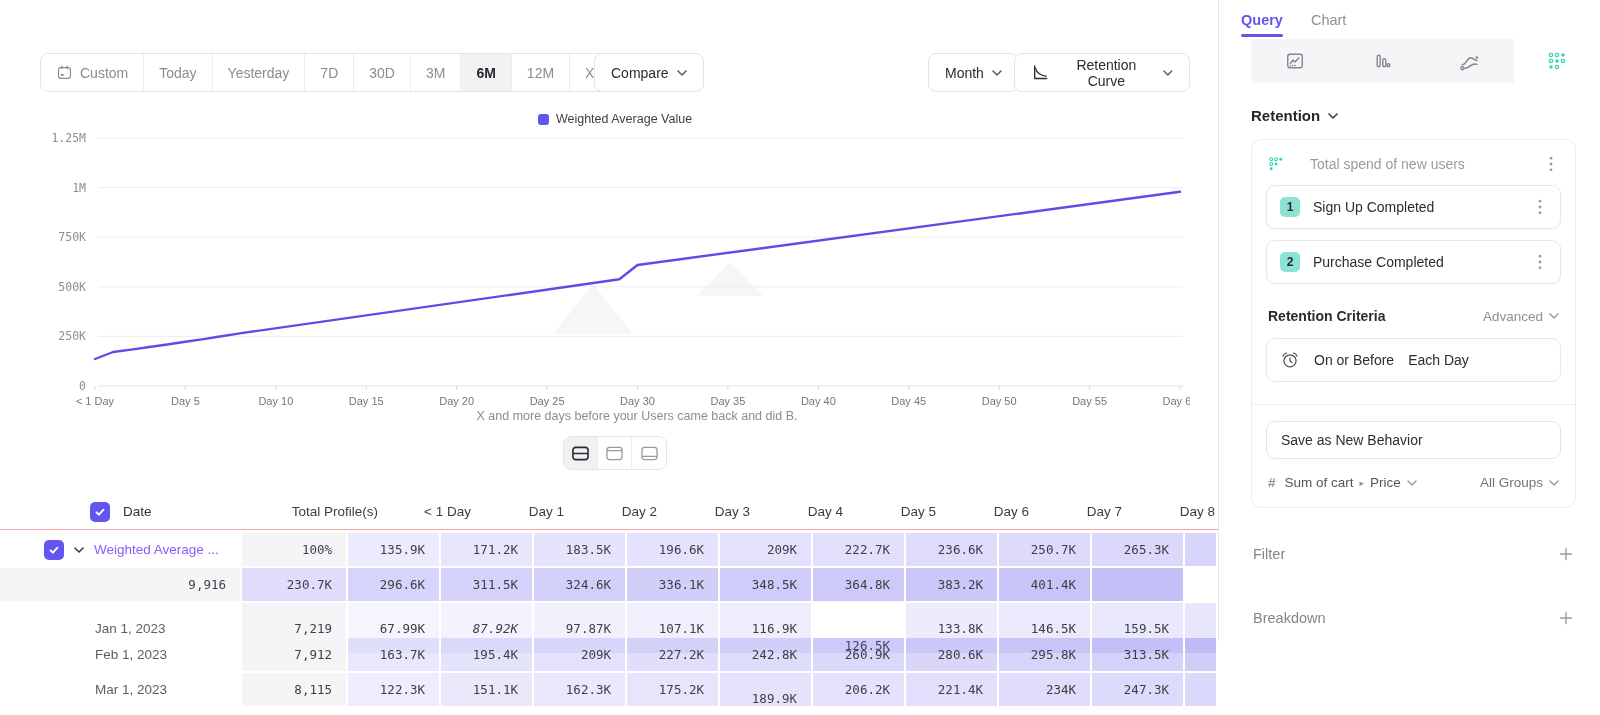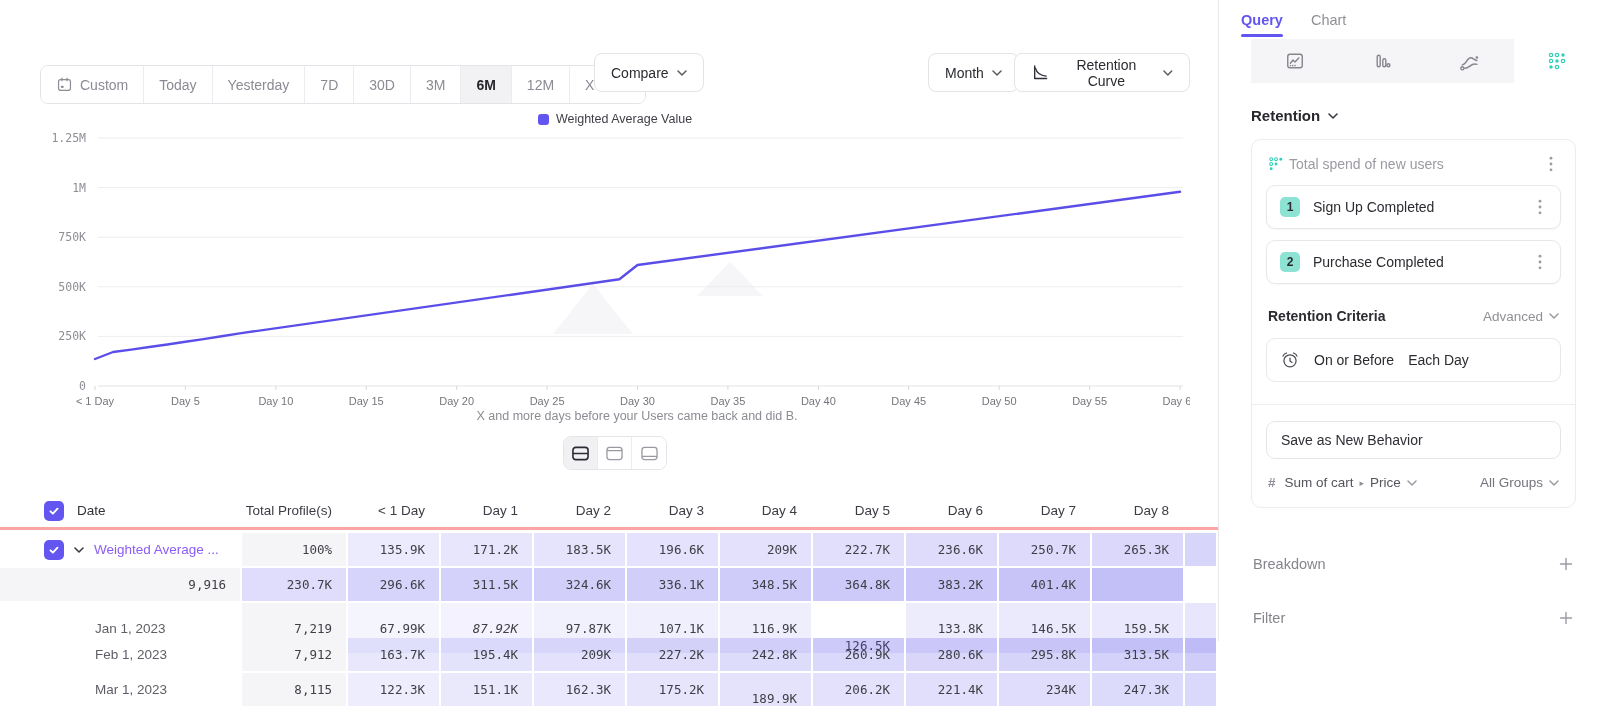--- a/index.html
+++ b/index.html
@@ -5,21 +5,21 @@
   * { margin:0; padding:0; box-sizing:border-box; }
   html,body { width:1600px; height:715px; background:#fff; overflow:hidden;
     font-family:"Liberation Sans", sans-serif; -webkit-font-smoothing:antialiased; }
   .app { position:relative; width:1600px; height:715px; }
 
   
   .main { position:absolute; left:0; top:0; width:1218px; height:715px; }
 
   
   .toolbar { position:absolute; left:40px; top:53px; width:1150px; height:39px; }
-  .seg { position:absolute; left:0; top:12px; display:flex; align-items:stretch; height:39px;
+  .seg { position:absolute; left:0; top:0; display:flex; align-items:stretch; height:39px;
     border:1px solid #e3e3e8; border-radius:8px; background:#fff; overflow:hidden; }
   .seg-item { display:flex; align-items:center; gap:7px; padding:0 15px; font-size:14px;
     color:#8b8b94; border-right:1px solid #ececf0; cursor:pointer; white-space:nowrap; background:#fff; }
   .seg-item:last-child { border-right:none; }
   .seg-item.active { background:#f2f2f5; color:#27272d; font-weight:700; }
   .btn { display:inline-flex; align-items:center; gap:8px; height:39px; padding:0 16px;
     border:1px solid #e3e3e8; border-radius:8px; background:#fff; font-size:14px; color:#2b2b32;
     font-family:inherit; cursor:pointer; }
   .btn-compare { position:absolute; left:554px; top:0; }
   .btn-month { position:absolute; left:888px; top:0; }
@@ -41,21 +41,21 @@
     border-radius:8px; overflow:hidden; background:#fff; }
   .vt-btn { width:34px; height:32px; display:flex; align-items:center; justify-content:center;
     border-right:1px solid #ececf0; color:#9a9aa3; cursor:pointer; background:#fff; }
   .vt-btn:last-child { border-right:none; }
   .vt-btn.active { background:#f1f1f4; color:#2b2b33; }
 
   
   .table { position:absolute; left:0; top:494px; width:1218px; }
   .t-row { display:grid; grid-template-columns:240px 104px repeat(9,91px) 31px; column-gap:2px;
     height:33px; margin-bottom:2px; }
-  .t-row.t-head { height:36px; border-bottom:3px solid #fca5a5; margin-bottom:3px; }
+  .t-row.t-head { height:36px; border-bottom:1px solid #fca5a5; margin-bottom:3px;padding-left:46px; }
   .t-cell { display:flex; align-items:center; justify-content:flex-end; padding-right:14px; }
   .t-cell.left { justify-content:flex-start; padding-right:0; }
   .t-colhead { font-size:13.5px; color:#3c3c44; font-weight:500; }
   .t-date-head { font-size:13.5px; color:#303037; font-weight:500; padding-left:44px; gap:13px; }
   .mono { font-family:"DejaVu Sans Mono", monospace; font-size:12.5px; color:#3e3e45; }
   .t-total { background:#f5f5f7; }
   .t-name { font-size:13.5px; color:#5e5e66; white-space:nowrap; }
   .row-first .t-name { color:#8b5cf6; }
   .cbx { width:20px; height:20px; border-radius:5px; background:#6f62f1; display:flex;
     align-items:center; justify-content:center; flex:none; cursor:pointer; }
@@ -72,21 +72,21 @@
     border-radius:2px; background:#6355f0; }
   .sb-icon-tabs { display:flex; margin:2px 0 0 32px; width:350px; height:44px; }
   .sb-icon-tab { flex:1; display:flex; align-items:center; justify-content:center;
     background:#f5f5f7; cursor:pointer; color:#85858e; }
   .sb-icon-tab.active { background:#fff; }
   .sb-content { padding:0 24px 0 32px; }
   .sb-heading { display:flex; align-items:center; gap:8px; margin-top:24px; font-size:15px;
     font-weight:700; color:#27272d; cursor:pointer; }
   .behavior-card { margin-top:15px; border:1px solid #ecebf0; border-radius:10px;
     padding:13px 14px 15px 14px; }
-  .behavior-head { display:flex; align-items:center; gap:5px; padding:2px 2px 12px 2px; }
+  .behavior-head { display:flex; align-items:center; gap:26px; padding:2px 2px 12px 2px; }
   .behavior-name { flex:1; font-size:14px; color:#9b9aa2; }
   .kebab { width:16px; height:18px; display:flex; align-items:center; justify-content:center; cursor:pointer; }
   .step-card { display:flex; align-items:center; gap:13px; border:1px solid #e8e7ec; border-radius:9px;
     background:#fff; box-shadow:0 1px 2px rgba(20,20,40,.04); padding:0 12px 0 13px; height:44px;
     margin-bottom:11px; cursor:pointer; }
   .step-badge { width:20px; height:20px; border-radius:5px; background:#8ce2d3; color:#2a2a30;
     font-size:12px; font-weight:700; display:flex; align-items:center; justify-content:center; flex:none; }
   .step-label { flex:1; font-size:14px; color:#2b2b31; }
   .criteria-row { display:flex; align-items:center; justify-content:space-between; margin-top:24px;
     padding:0 2px; }
@@ -621,31 +621,31 @@
           </span>
           <span class="groups">
             <span>All Groups</span>
             <svg class="chev" viewBox="0 0 10 6">
                 <path d="M1 1l4 4 4-4" fill="none" stroke="#9a9aa2" stroke-width="1.5" stroke-linecap="round" stroke-linejoin="round"></path>
               </svg>
           </span>
         </div>
       </div>
 
+      <div class="sb-row filter">
+        <span>Filter</span>
+        <span class="plus-btn">
+          <svg width="16" height="16" viewBox="0 0 16 16">
+              <path d="M8 2.5v11M2.5 8h11" stroke="#9a9aa1" stroke-width="1.4" stroke-linecap="round"></path>
+            </svg>
+        </span>
+      </div>
       <div class="sb-row breakdown">
         <span>Breakdown</span>
         <span class="plus-btn">
           <svg width="16" height="16" viewBox="0 0 16 16">
               <path d="M8 2.5v11M2.5 8h11" stroke="#9a9aa1" stroke-width="1.4" stroke-linecap="round"></path>
             </svg>
         </span>
       </div>
-      <div class="sb-row filter">
-        <span>Filter</span>
-        <span class="plus-btn">
-          <svg width="16" height="16" viewBox="0 0 16 16">
-              <path d="M8 2.5v11M2.5 8h11" stroke="#9a9aa1" stroke-width="1.4" stroke-linecap="round"></path>
-            </svg>
-        </span>
-      </div>
     </div>
   </aside>
 </div>
 
 </body></html>

